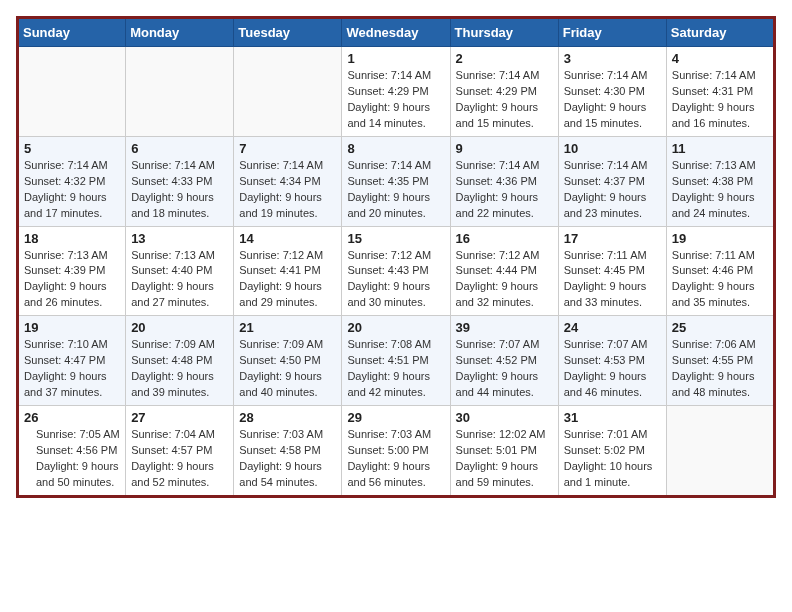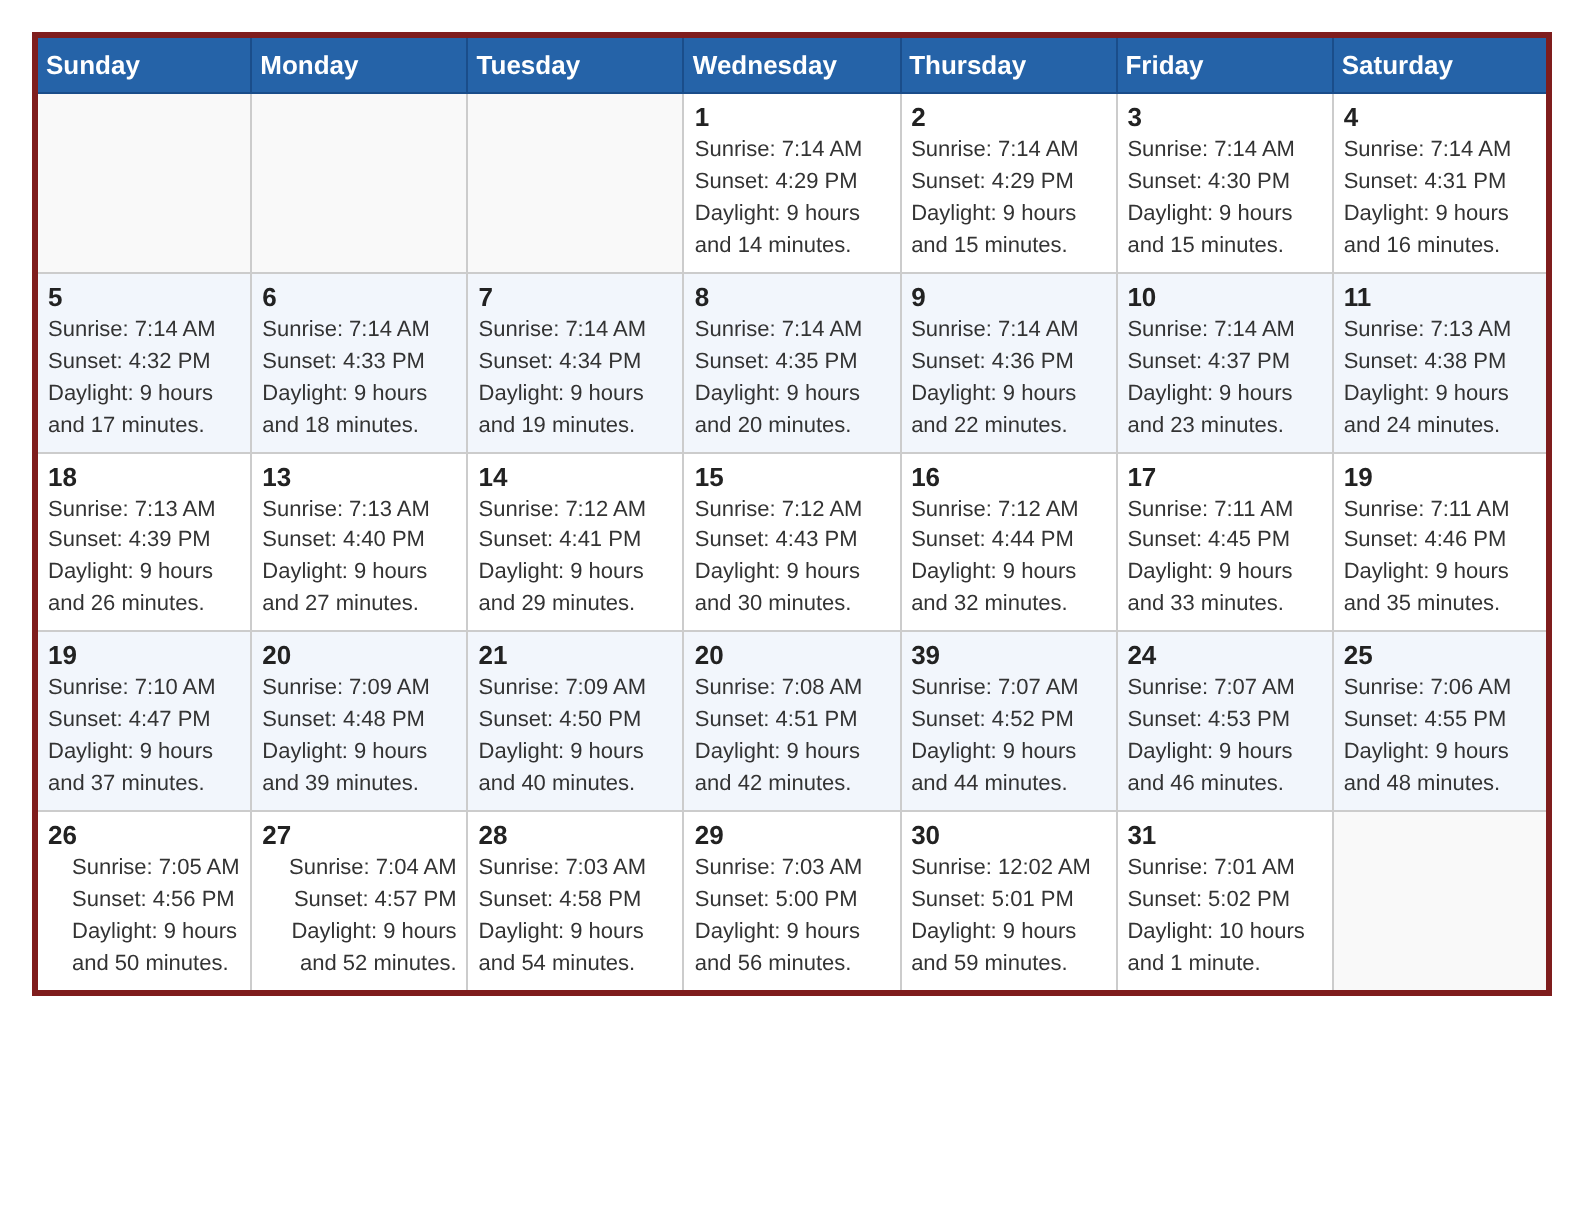--- a/index.html
+++ b/index.html
@@ -300,21 +300,21 @@
         <tr>
           <td>
             <span class="day-num">26</span>
             <div class="day-info" style="white-space: pre-line; margin-left: 12px;">Sunrise: 7:05 AM
 Sunset: 4:56 PM
 Daylight: 9 hours
 and 50 minutes.</div>
           </td>
           <td>
             <span class="day-num">27</span>
-            <div class="day-info" style="white-space: pre-line; text-align: right;">Sunrise: 7:04 AM
+            <div class="day-info" style="white-space: pre-line;">Sunrise: 7:04 AM
 Sunset: 4:57 PM
 Daylight: 9 hours
 and 52 minutes.</div>
           </td>
           <td>
             <span class="day-num">28</span>
             <div class="day-info" style="white-space: pre-line;">Sunrise: 7:03 AM
 Sunset: 4:58 PM
 Daylight: 9 hours
 and 54 minutes.</div>

